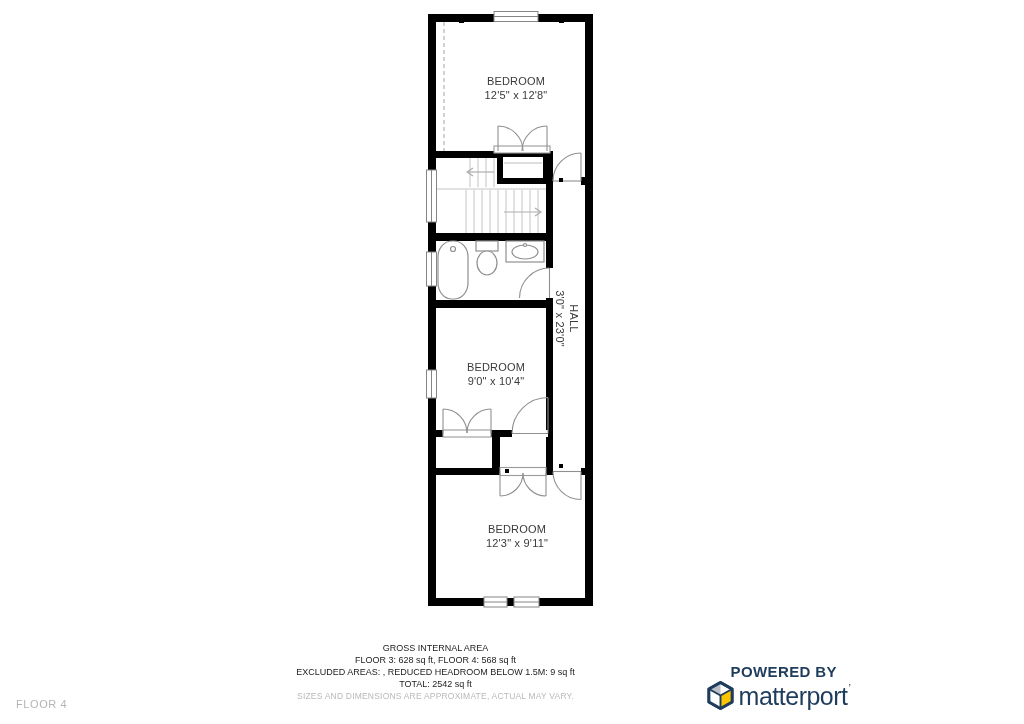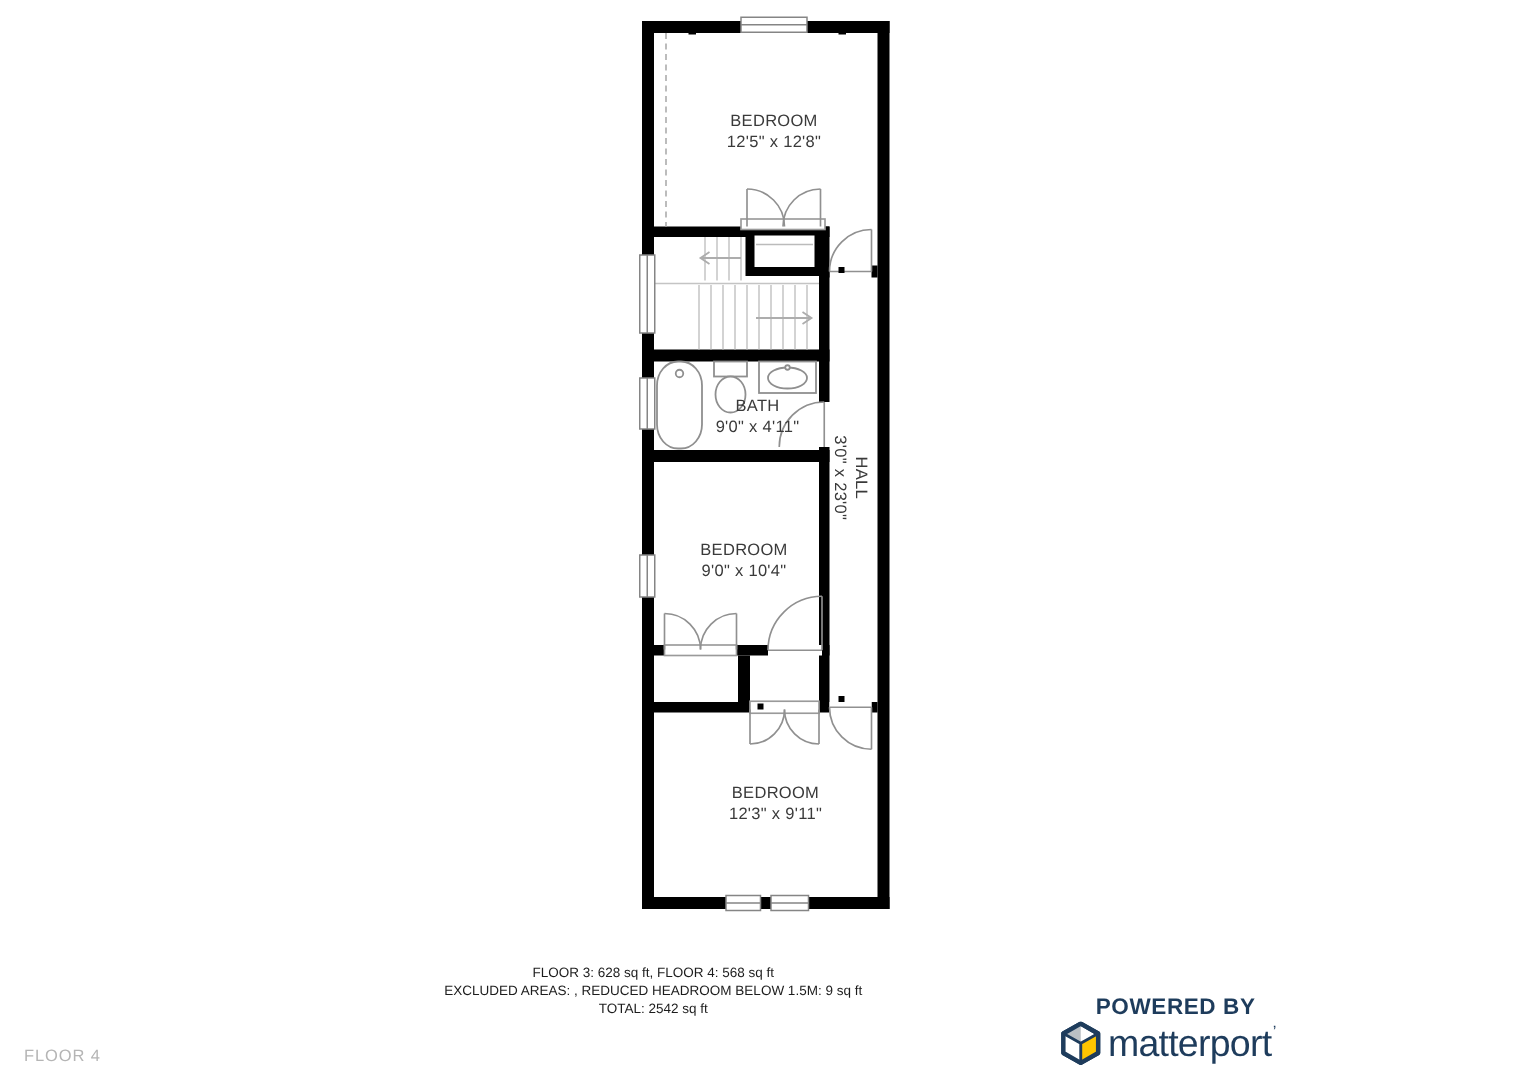--- a/index.html
+++ b/index.html
@@ -164,44 +164,42 @@
       <rect x="559" y="464" width="4" height="4"></rect>
       <rect x="559" y="178" width="4" height="4"></rect>
     </g>
   </svg>
 
   <div class="room-label" style="left:436px;top:75px;width:160px;">
     <span class="nm">BEDROOM</span>
     <span class="dm">12'5" x 12'8"</span>
   </div>
 
-  <div class="room-label" style="left:450px;top:265px;width:110px;">
-    <span class="nm">BATH</span>
-    <span class="dm">9'0" x 4'11"</span>
-  </div>
 
   <div class="room-label hall" style="left:496px;top:305px;width:140px;">
     <span class="nm">HALL</span>
     <span class="dm">3'0" x 23'0"</span>
   </div>
 
   <div class="room-label" style="left:436px;top:361px;width:120px;">
     <span class="nm">BEDROOM</span>
     <span class="dm">9'0" x 10'4"</span>
   </div>
 
   <div class="room-label" style="left:437px;top:523px;width:160px;">
     <span class="nm">BEDROOM</span>
     <span class="dm">12'3" x 9'11"</span>
   </div>
 
   <div class="summary">
+    <div>GROSS INTERNAL AREA</div>
     <div>FLOOR 3: 628 sq ft, FLOOR 4: 568 sq ft</div>
     <div>EXCLUDED AREAS: , REDUCED HEADROOM BELOW 1.5M: 9 sq ft</div>
     <div>TOTAL: 2542 sq ft</div>
+    <div class="disclaimer">SIZES AND DIMENSIONS ARE APPROXIMATE, ACTUAL MAY VARY.</div>
   </div>
 
   <div class="floor-indicator">FLOOR 4</div>
 
   <div class="brand">
     <div class="powered">POWERED BY</div>
     <div class="brandrow">
       <svg class="cube" width="27" height="29" viewBox="0 0 28 30">
         <polygon points="14,1.5 26,8.25 26,21.75 14,28.5 2,21.75 2,8.25" fill="#ffffff" stroke="#1e3c5c" stroke-width="3" stroke-linejoin="round"></polygon>
         <polygon points="14,1.5 2,8.25 14,15" fill="#b9bfc4"></polygon>

